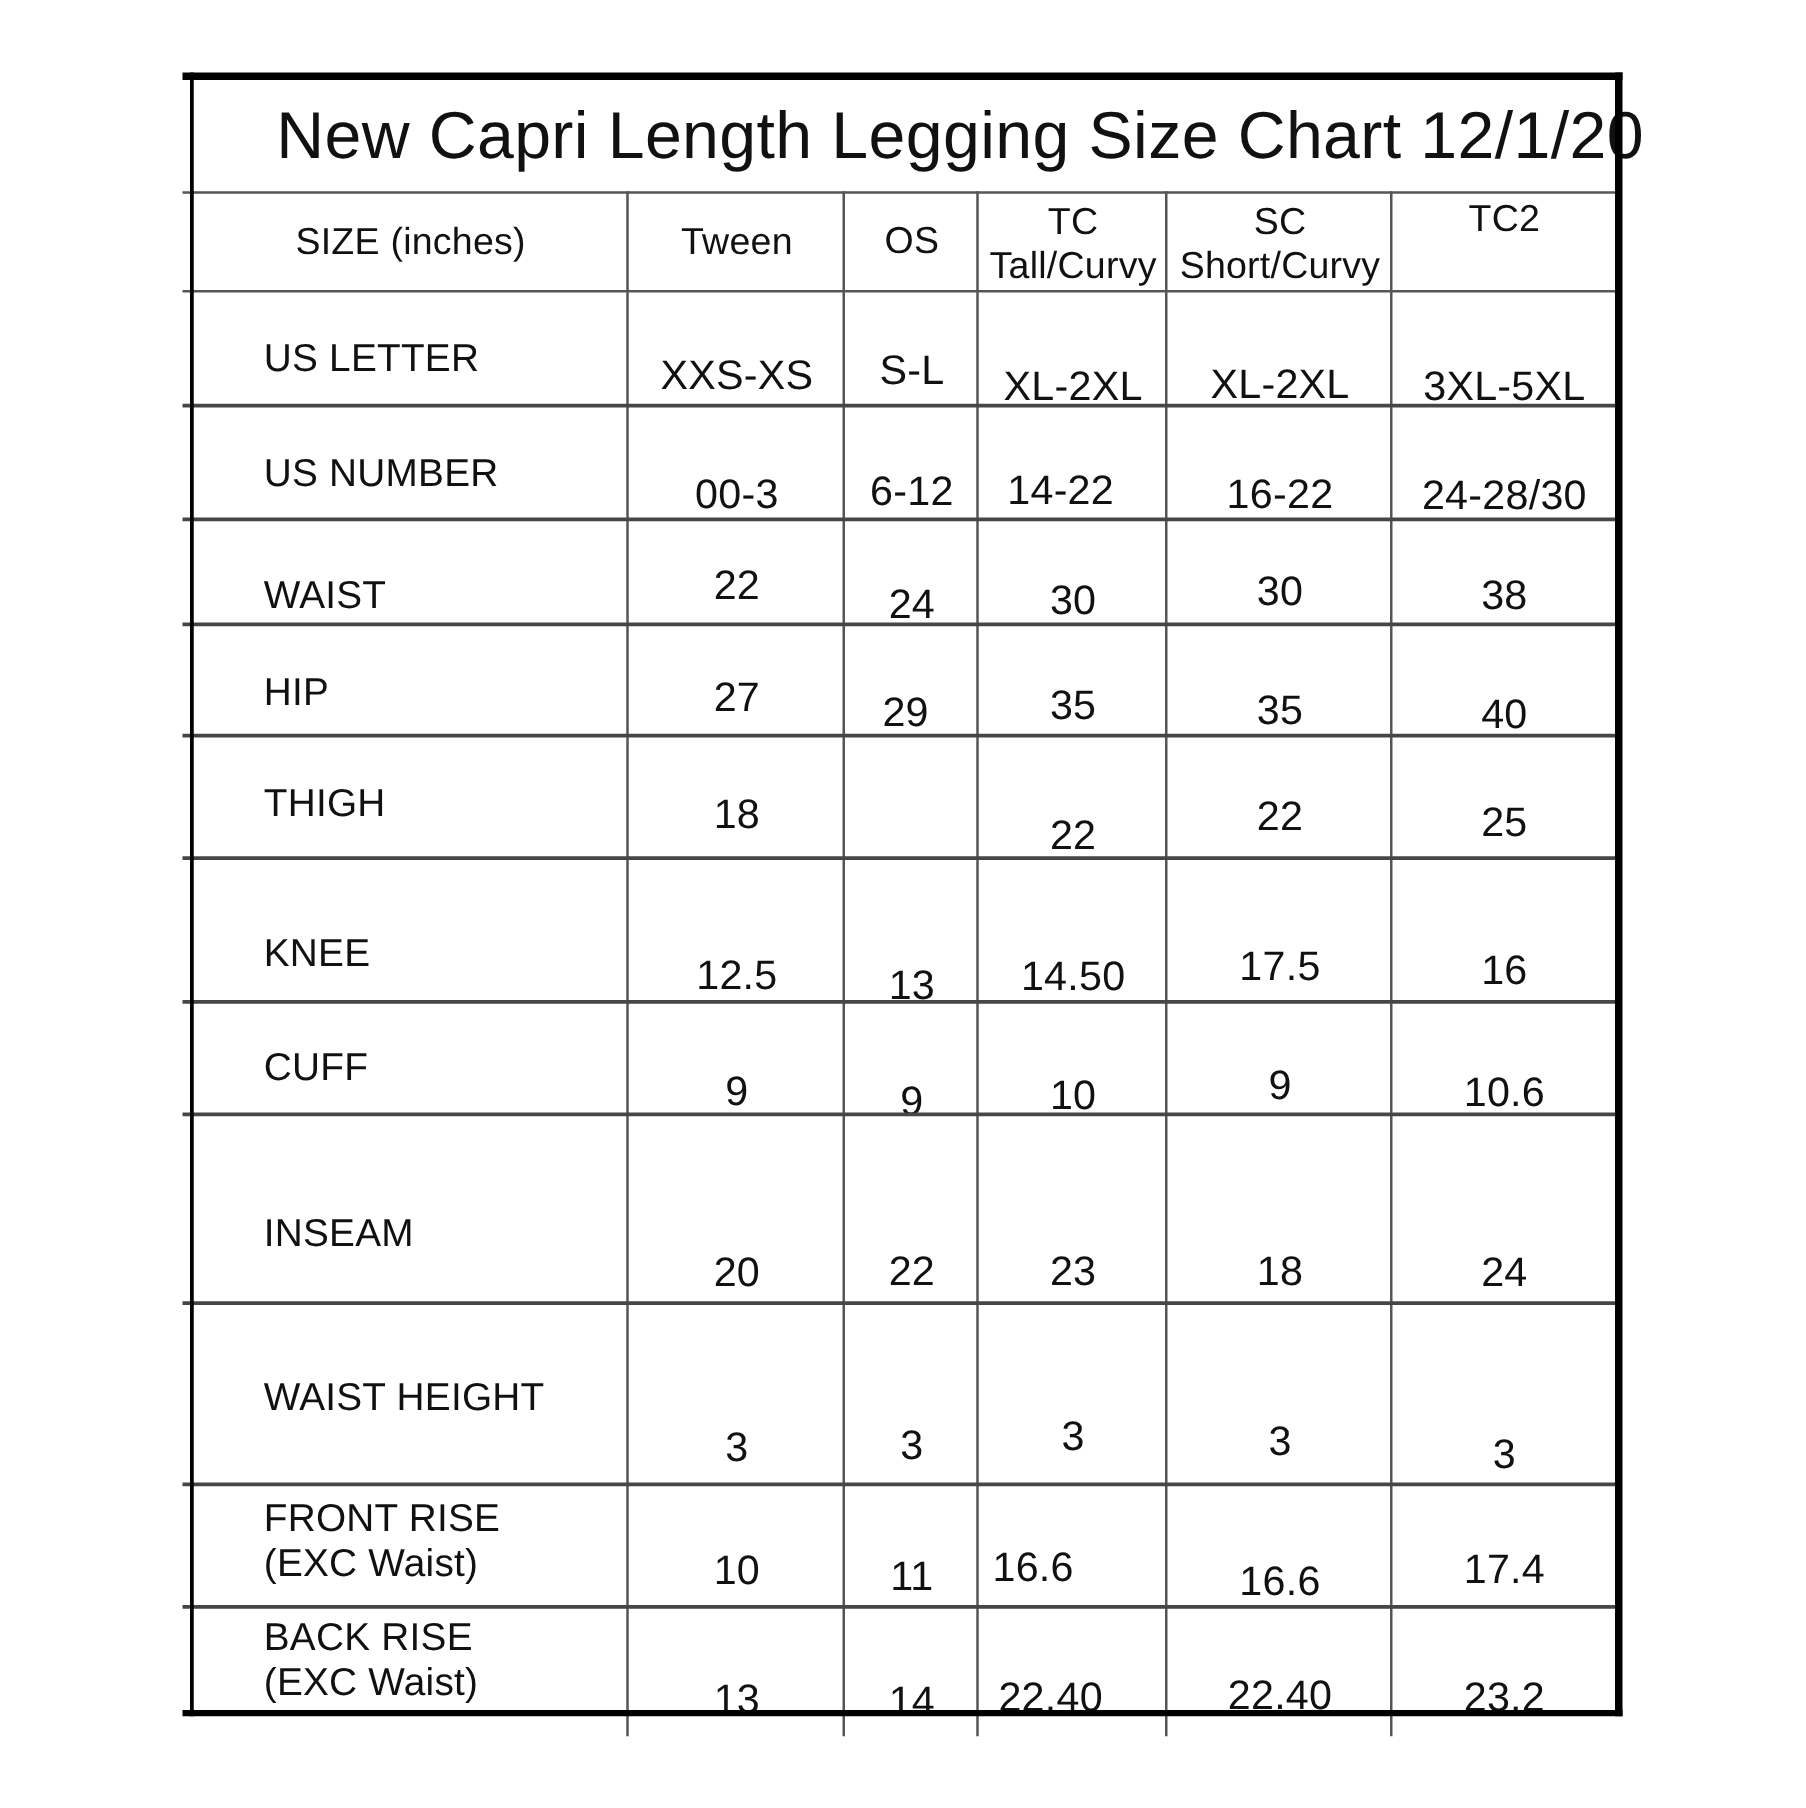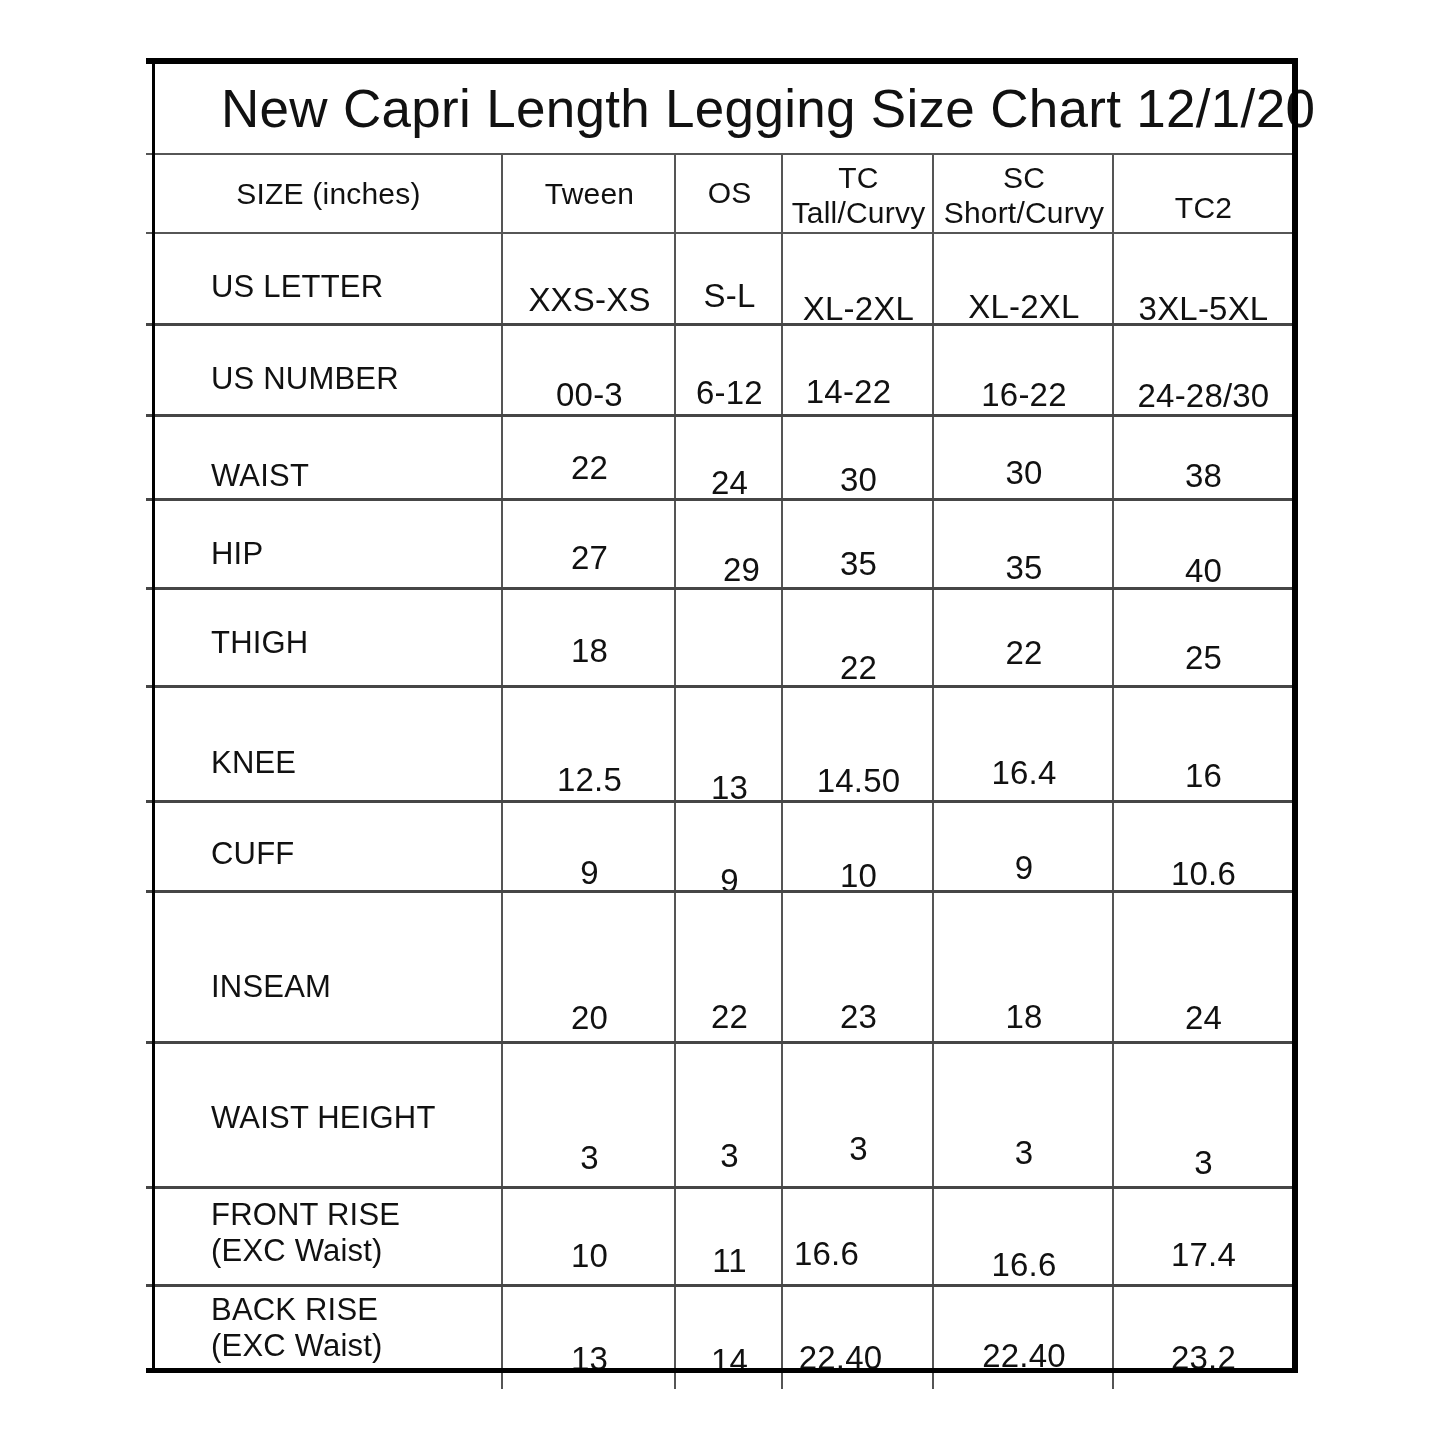--- a/index.html
+++ b/index.html
@@ -47,21 +47,21 @@
       <span>Tall/Curvy</span>
     </span>
   </div>
   <div class="cell hdr" style="left:935px;top:153px;width:178px;height:79px">
     <span class="hdr2" style="margin-top:7px">
       <span>SC</span>
       <span>Short/Curvy</span>
     </span>
   </div>
   <div class="cell hdr" style="left:1115px;top:153px;width:177px;height:79px">
-      <span style="margin-top:39px">TC2</span>
+      <span style="margin-top:7px">TC2</span>
     </div>
 
   <div class="cell label-cell" style="left:155px;top:232px;width:347px;height:91px">
       <span style="margin-top:39px">US LETTER</span>
     </div>
   <div class="cell" style="left:504px;top:232px;width:171px;height:91px">
       <span style="margin-top:52px">XXS-XS</span>
     </div>
   <div class="cell" style="left:677px;top:232px;width:105px;height:91px">
       <span style="margin-top:48px">S-L</span>
@@ -113,21 +113,21 @@
   <div class="cell" style="left:1115px;top:414px;width:177px;height:84px">
       <span style="margin-top:46px">38</span>
     </div>
 
   <div class="cell label-cell" style="left:155px;top:498px;width:347px;height:89px">
       <span style="margin-top:40px">HIP</span>
     </div>
   <div class="cell" style="left:504px;top:498px;width:171px;height:89px">
       <span style="margin-top:44px">27</span>
     </div>
-  <div class="cell" style="left:677px;top:498px;width:129px;height:89px">
+  <div class="cell" style="left:660px;top:498px;width:129px;height:89px">
       <span style="margin-top:56px">29</span>
     </div>
   <div class="cell" style="left:784px;top:498px;width:149px;height:89px">
       <span style="margin-top:50px">35</span>
     </div>
   <div class="cell" style="left:935px;top:498px;width:178px;height:89px">
       <span style="margin-top:54px">35</span>
     </div>
   <div class="cell" style="left:1115px;top:498px;width:177px;height:89px">
       <span style="margin-top:57px">40</span>
@@ -155,21 +155,21 @@
   <div class="cell" style="left:504px;top:685px;width:171px;height:115px">
       <span style="margin-top:79px">12.5</span>
     </div>
   <div class="cell" style="left:677px;top:685px;width:105px;height:115px">
       <span style="margin-top:87px">13</span>
     </div>
   <div class="cell" style="left:784px;top:685px;width:149px;height:115px">
       <span style="margin-top:80px">14.50</span>
     </div>
   <div class="cell" style="left:935px;top:685px;width:178px;height:115px">
-      <span style="margin-top:72px">16.4</span>
+      <span style="margin-top:72px">17.5</span>
     </div>
   <div class="cell" style="left:1115px;top:685px;width:177px;height:115px">
       <span style="margin-top:75px">16</span>
     </div>
 
   <div class="cell label-cell" style="left:155px;top:800px;width:347px;height:90px">
       <span style="margin-top:38px">CUFF</span>
     </div>
   <div class="cell" style="left:504px;top:800px;width:171px;height:90px">
       <span style="margin-top:57px">9</span>

